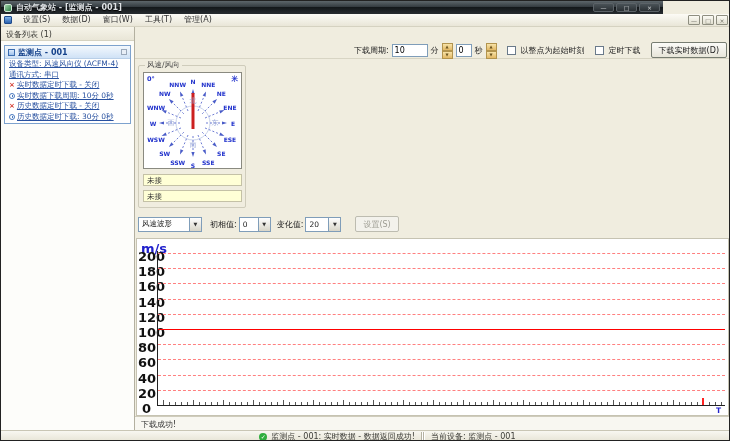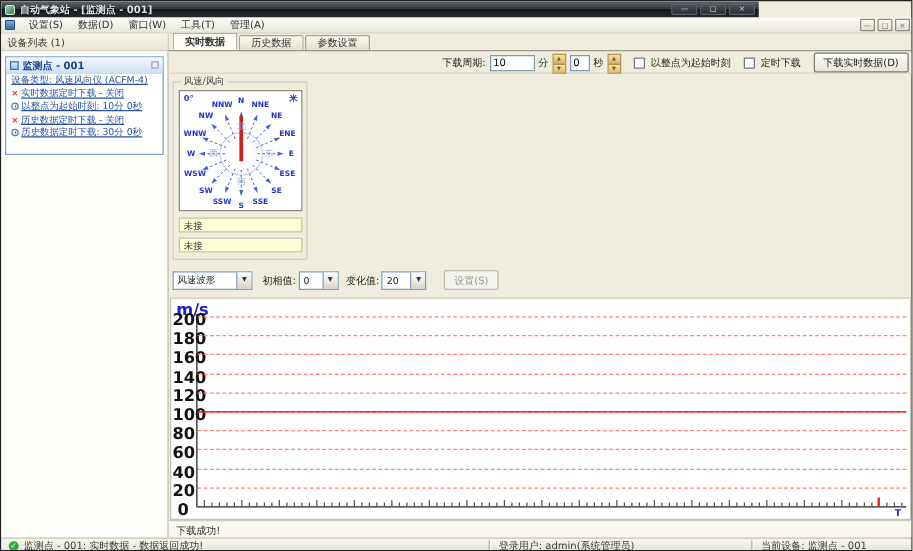--- a/index.html
+++ b/index.html
@@ -1,20 +1,20 @@
 <!DOCTYPE html>
 <html><head>
 <meta charset="utf-8">
 <style>
   * { margin:0; padding:0; box-sizing:border-box; font-family:"DejaVu Sans","Liberation Sans",sans-serif; }
   body { background:#888; }
   .app { position:relative; width:730px; height:441px; background:#f0eddf; overflow:hidden; border:1px solid #222; }
 
   
-  .titlebar { position:absolute; left:0; top:0; width:606px; height:13px;
+  .titlebar { position:absolute; left:0; top:0; width:662px; height:13px;
     background:linear-gradient(#5d666b 0%,#343b40 45%,#14181b 50%,#272c30 100%);
     display:flex; align-items:center; padding:0 3px; }
   .app-icon { width:8px; height:8px; border-radius:2px; margin-right:4px;
     background:linear-gradient(135deg,#9fd4a8,#2e7d46); border:1px solid #cfe8d4; }
   .titlebar .title { color:#dfe3e6; font-size:8px; font-weight:bold; text-shadow:0 1px 1px #000; white-space:nowrap; }
   .win-controls { margin-left:auto; display:flex; gap:2px; }
   .win-btn { width:21px; height:9px; font-size:6px; line-height:8px; text-align:center; color:#d7dadc;
     background:linear-gradient(#4a5257,#2a3034); border:1px solid #5c6368; border-radius:2px; cursor:default; }
 
   
@@ -107,21 +107,21 @@
   .xlab { position:absolute; right:7px; top:167px; font-size:7.5px; font-weight:bold; color:#2222cc; }
 
   .dl-status { position:absolute; left:0; top:389px; width:596px; height:14px; background:#f8f7f1;
     border-top:1px solid #cfccbc; font-size:8px; color:#333; padding:2px 0 0 6px; }
 
   
   .statusbar { position:absolute; left:0; top:429px; width:730px; height:12px;
     background:linear-gradient(#f8f7f1,#e6e3d4); border-top:1px solid #c9c6b5;
     display:flex; align-items:center; font-size:8px; color:#3a3a35; }
   .sb-sec { display:flex; align-items:center; padding:0 6px; white-space:nowrap; height:12px; }
-  .sb-1 { width:390px; } .sb-2 { width:208px; }
+  .sb-1 { width:420px;justify-content:flex-end; } .sb-2 { width:208px; }
   .sb-sep { width:0; height:9px; border-left:1px solid #b5b2a2; border-right:1px solid #fff; }
   .ok-icon { width:8px; height:8px; border-radius:50%; background:#2fae3e; color:#fff; font-size:6px;
     line-height:8px; text-align:center; margin-right:4px; flex:0 0 8px; }
 </style>
 </head>
 <body>
 
 <div class="app">
 
   <div class="titlebar">
@@ -156,46 +156,44 @@
       <div class="dp-header">
         <span class="dp-icon"></span>
         <span class="dp-title">监测点 - 001</span>
         <span class="dp-pin"></span>
       </div>
       <div id="device-lines">
           <div class="dev-line">
             <span class="dev-text">设备类型: 风速风向仪 (ACFM-4)</span>
           </div>
           <div class="dev-line">
+            <span class="dev-text">通讯方式: 串口</span>
+          </div>
+          <div class="dev-line">
             <span class="ic-cross">×</span>
             <span class="dev-text">实时数据定时下载 - 关闭</span>
           </div>
           <div class="dev-line">
             <span class="ic-clock"></span>
-            <span class="dev-text">以整点为起始时刻: 10分 0秒</span>
+            <span class="dev-text">实时数据下载周期: 10分 0秒</span>
           </div>
           <div class="dev-line">
             <span class="ic-cross">×</span>
             <span class="dev-text">历史数据定时下载 - 关闭</span>
           </div>
           <div class="dev-line">
             <span class="ic-clock"></span>
             <span class="dev-text">历史数据定时下载: 30分 0秒</span>
           </div>
         </div>
     </div>
   </div>
 
   <div class="main">
 
-    <div class="tabbar" id="tabs">
-        <span class="tab active">实时数据</span>
-        <span class="tab">历史数据</span>
-        <span class="tab">参数设置</span>
-      </div>
 
     <div class="toolbar">
       <span class="tb-right">
         <span>下载周期:</span>
         <input class="tb-input w-min" type="text" value="10" style="">
         <span>分</span>
         <span class="spin">
           <span class="spin-btn">▲</span>
           <span class="spin-btn">▼</span>
         </span>
@@ -426,24 +424,20 @@
 
     <div class="dl-status">下载成功!</div>
   </div>
 
   <div class="statusbar">
     <span class="sb-sec sb-1">
       <span class="ok-icon">✓</span>
       <span>监测点 - 001: 实时数据 - 数据返回成功!</span>
     </span>
     <span class="sb-sep"></span>
-    <span class="sb-sec sb-2">
-      <span>登录用户:</span>&nbsp;
-      <span>admin(系统管理员)</span>
-    </span>
     <span class="sb-sep"></span>
     <span class="sb-sec">
       <span>当前设备:</span>&nbsp;
       <span>监测点 - 001</span>
     </span>
   </div>
 
 </div>
 
 </body></html>

